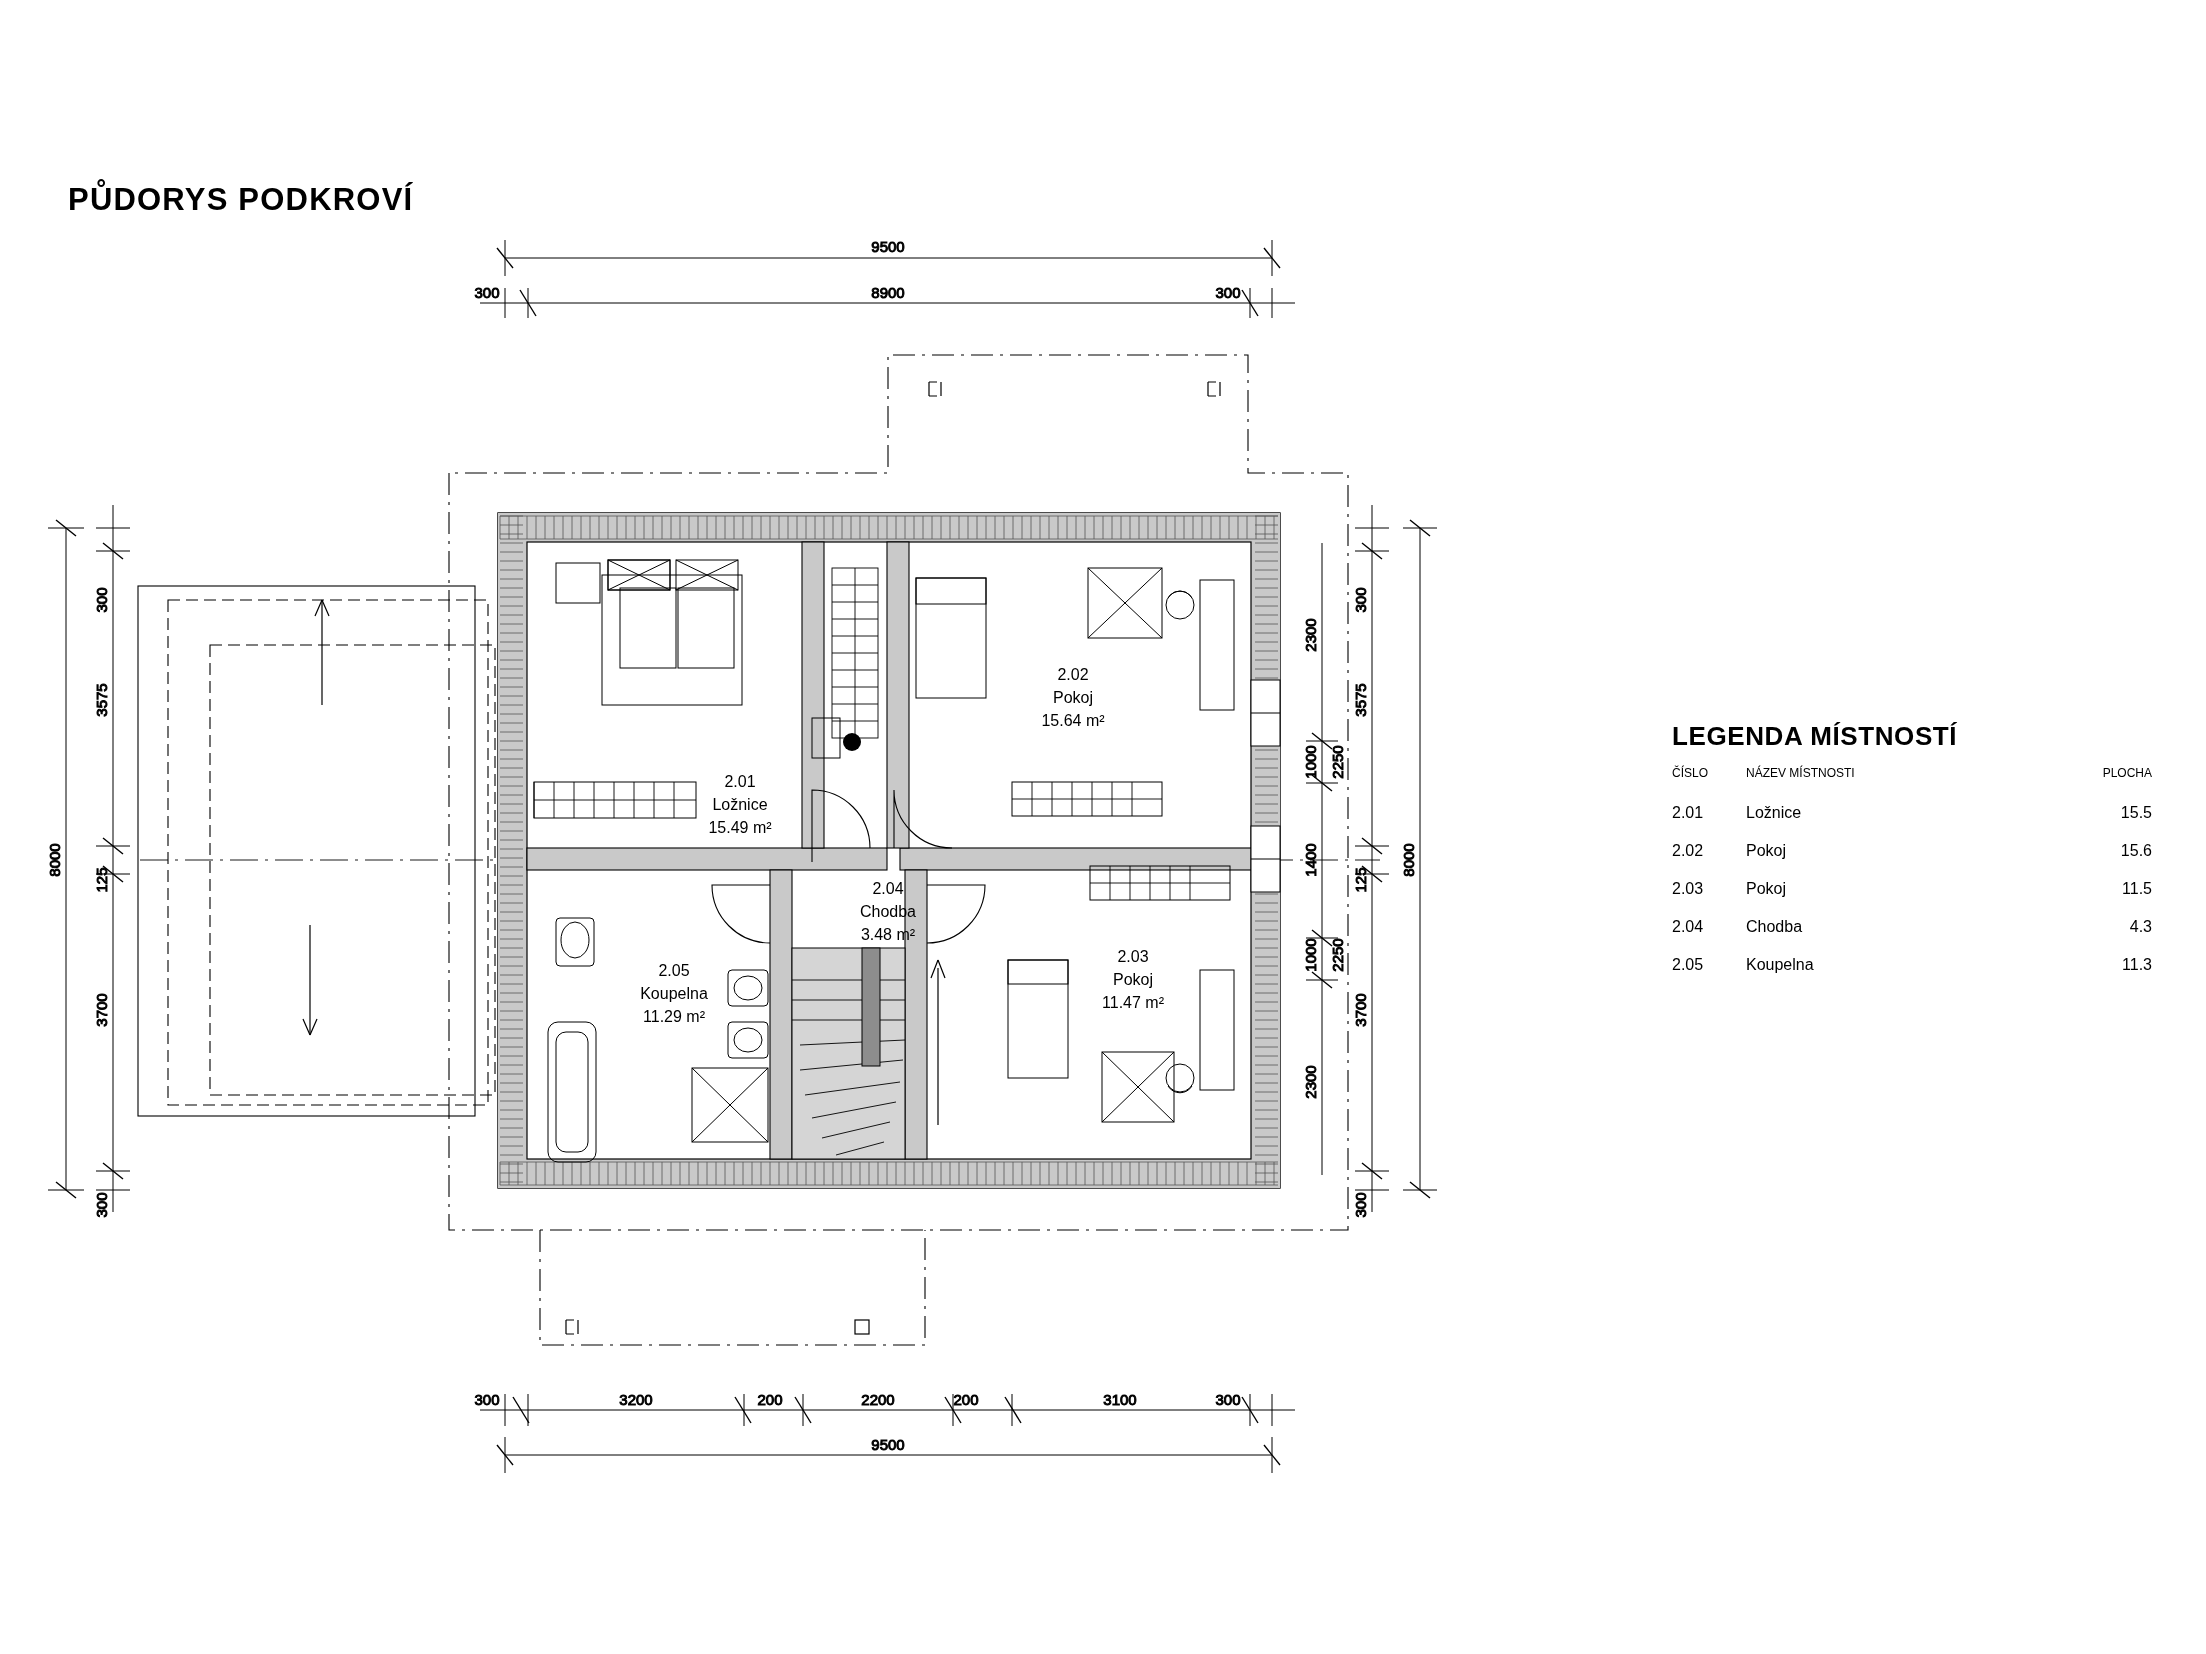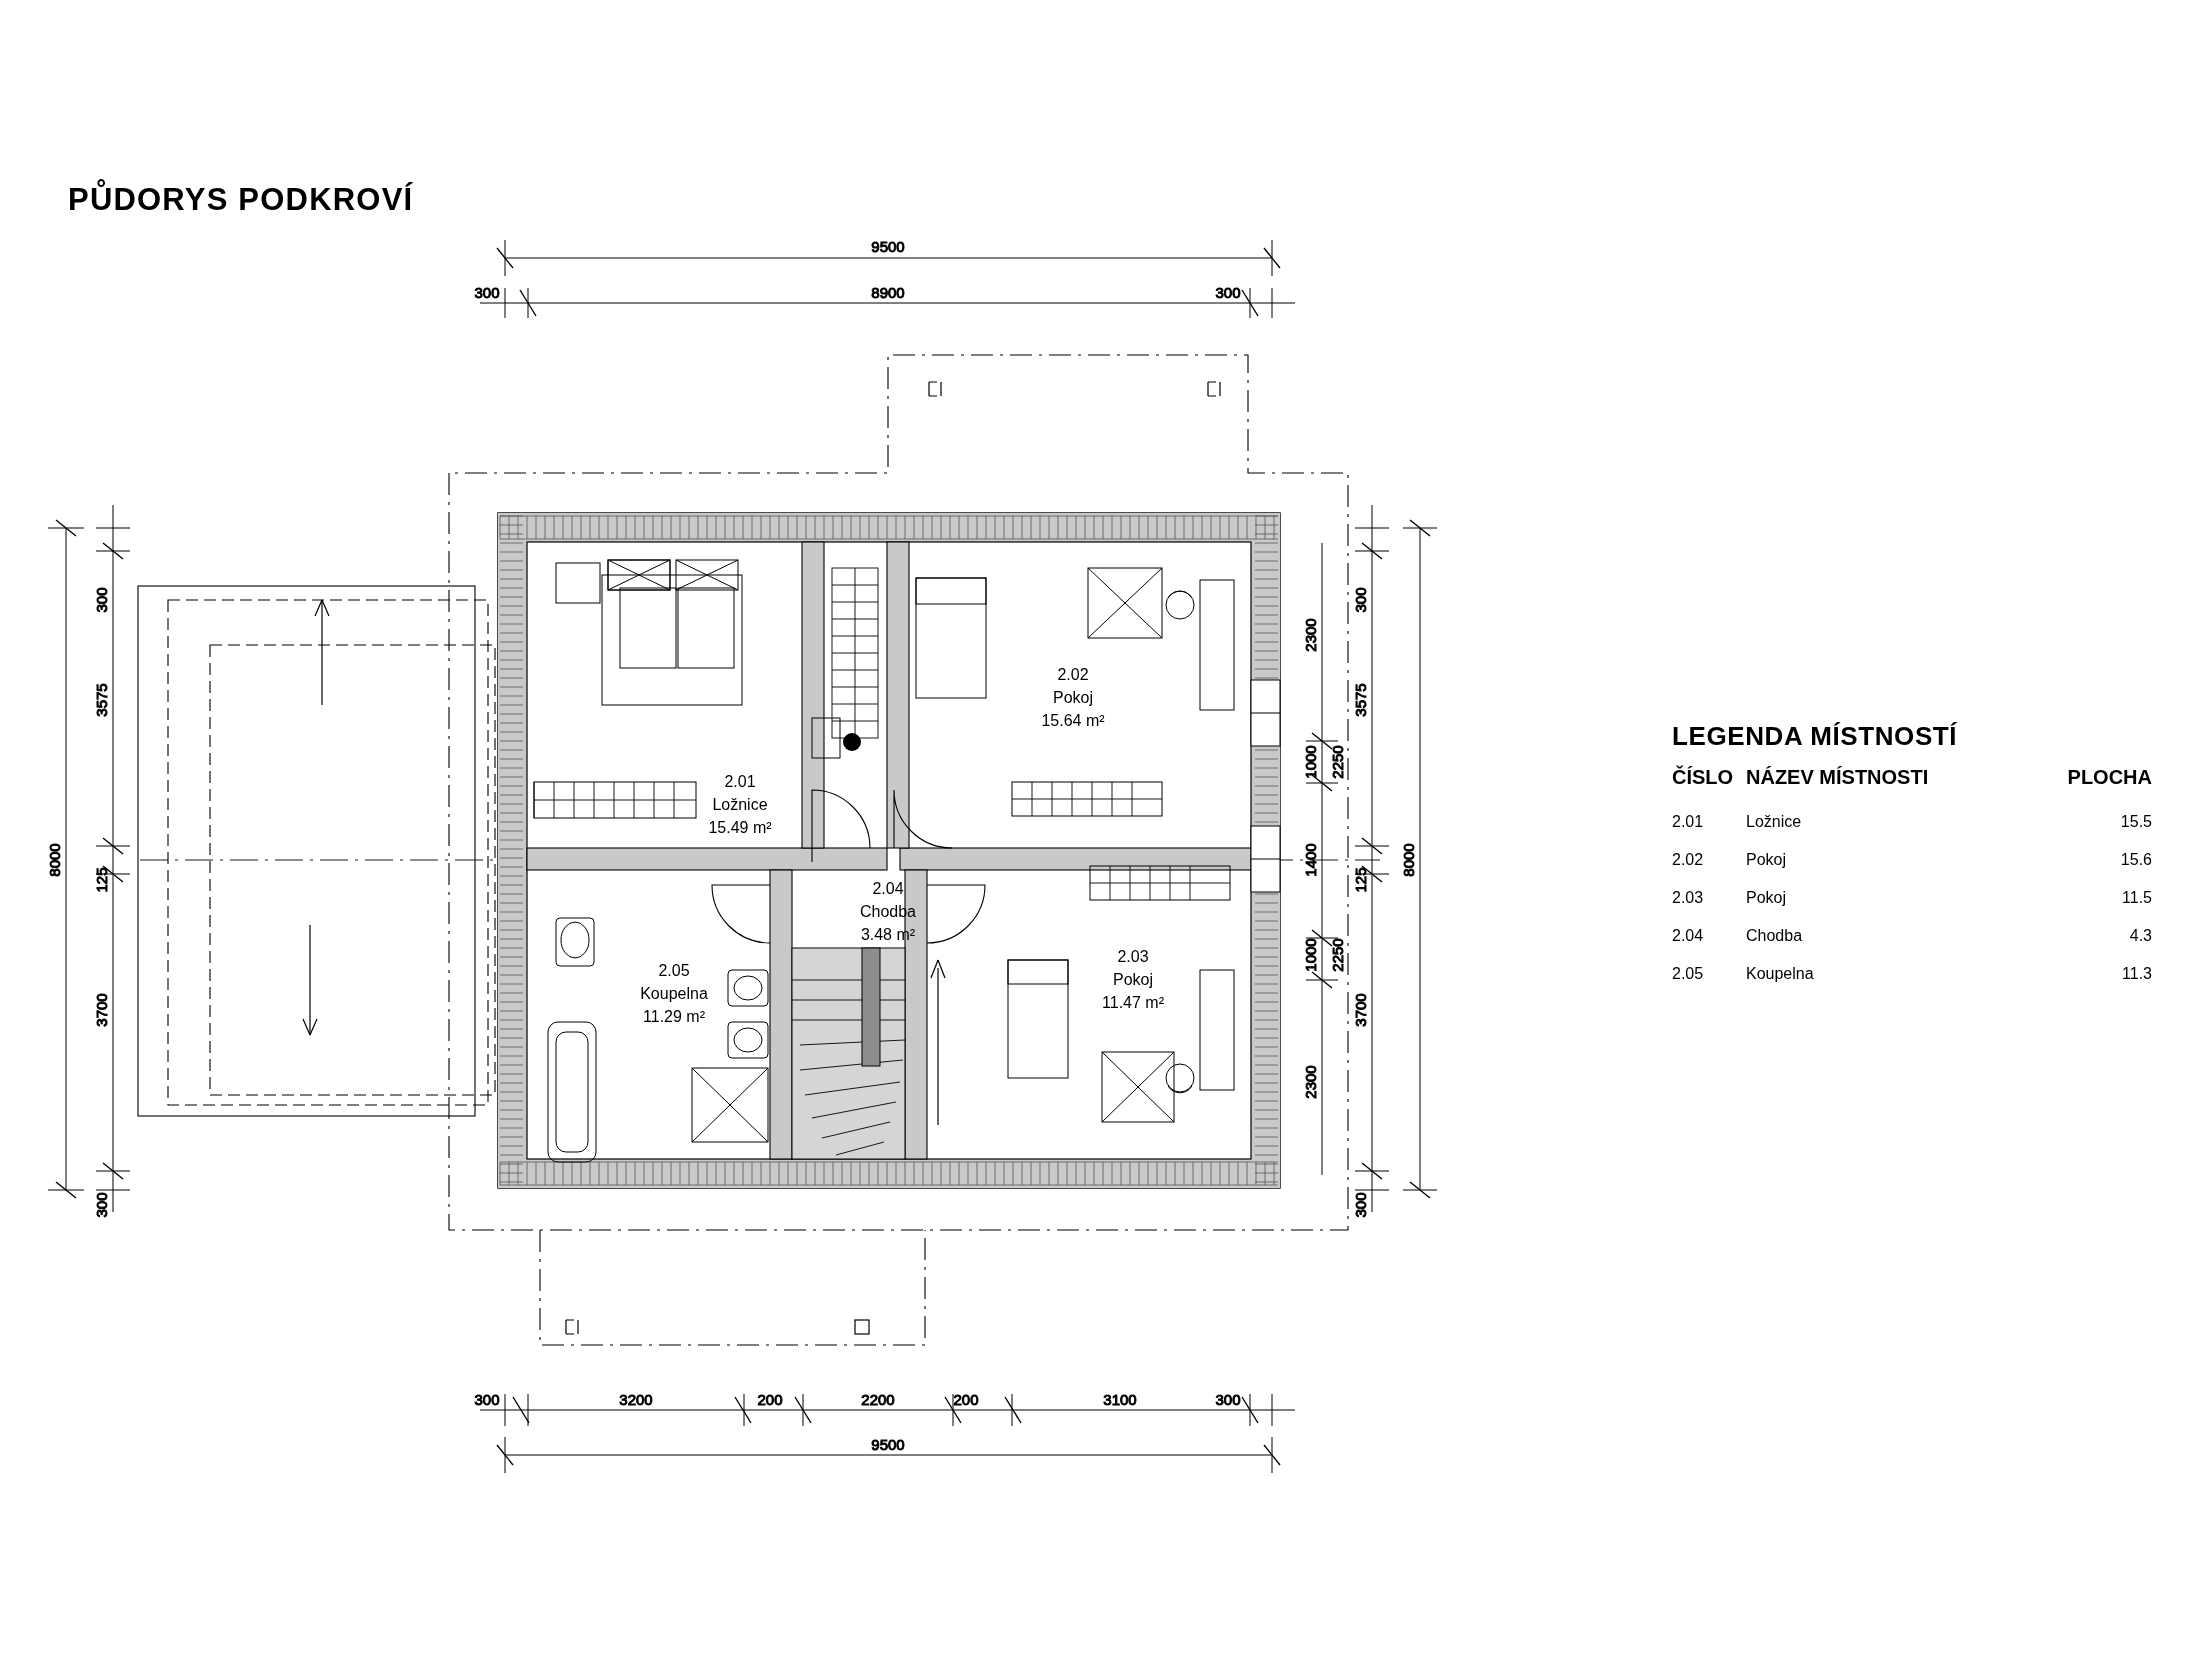--- a/index.html
+++ b/index.html
@@ -43,24 +43,24 @@
     font-weight: bold;
     letter-spacing: 0.6px;
     margin-bottom: 14px;
   }
   #legend table {
     border-collapse: collapse;
     width: 100%;
     font-size: 16px;
   }
   #legend th {
-    font-weight: bold;
+    font-weight: normal;
     text-align: left;
     padding: 0 0 14px 0;
-    font-size: 20px;
+    font-size: 12px;
   }
   #legend th.col-area, #legend td.col-area {
     text-align: right;
     white-space: nowrap;
   }
   #legend td {
     padding: 10px 0;
     font-size: 16px;
   }
   #legend td.col-num { width: 74px; }

